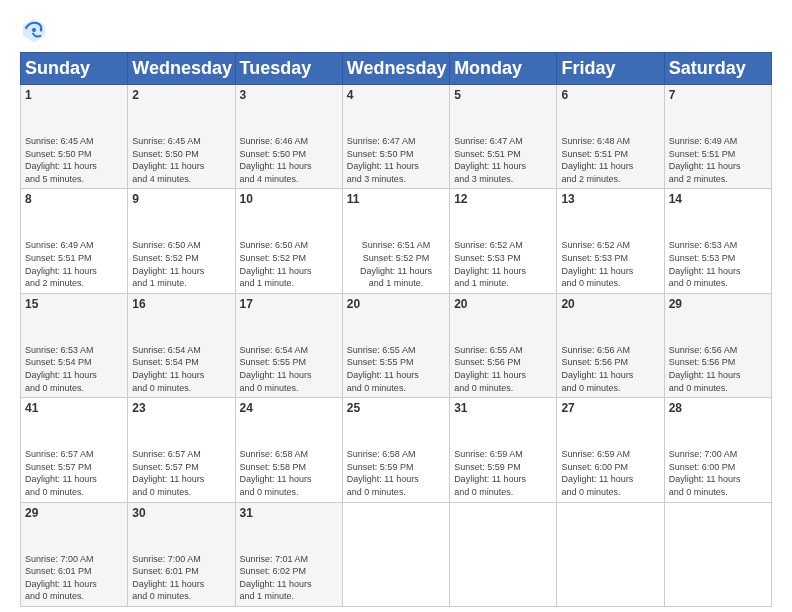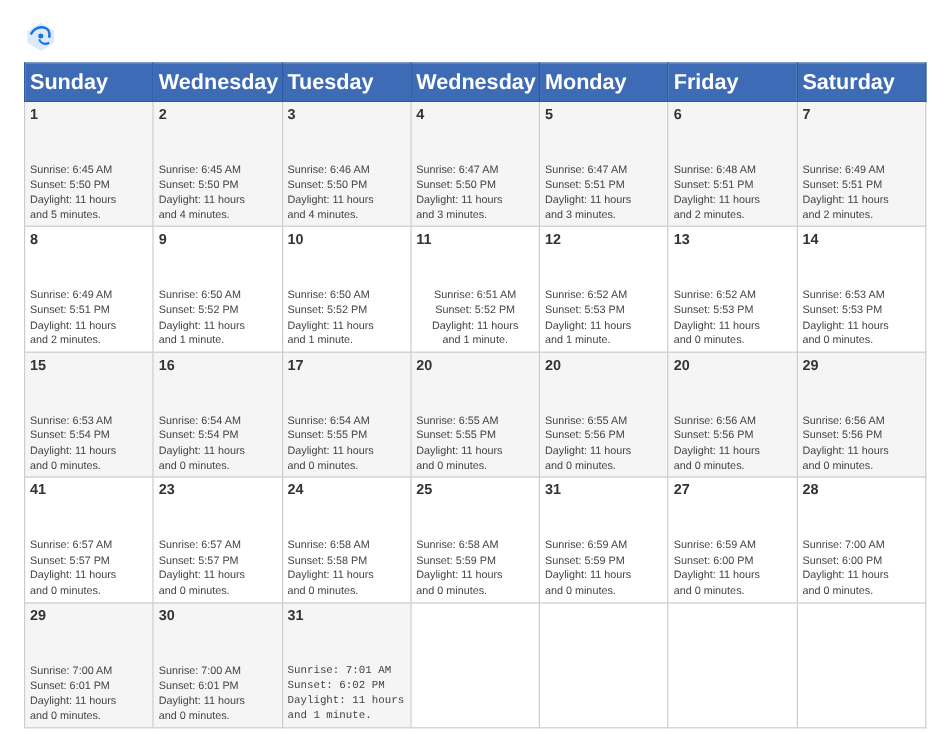--- a/index.html
+++ b/index.html
@@ -353,21 +353,21 @@
           </td>
           <td>
             <span class="day-number">30</span>
             <div class="day-info" style="white-space: pre-line;">Sunrise: 7:00 AM
 Sunset: 6:01 PM
 Daylight: 11 hours
 and 0 minutes.</div>
           </td>
           <td>
             <span class="day-number">31</span>
-            <div class="day-info" style="white-space: pre-line; font-family: Liberation Mono, monospace;">Sunrise: 7:01 AM
+            <div class="day-info" style="white-space: pre-line;">Sunrise: 7:01 AM
 Sunset: 6:02 PM
 Daylight: 11 hours
 and 1 minute.</div>
           </td>
           <td class="empty-cell"></td>
           <td class="empty-cell"></td>
           <td class="empty-cell"></td>
           <td class="empty-cell"></td>
         </tr>
       </tbody>

